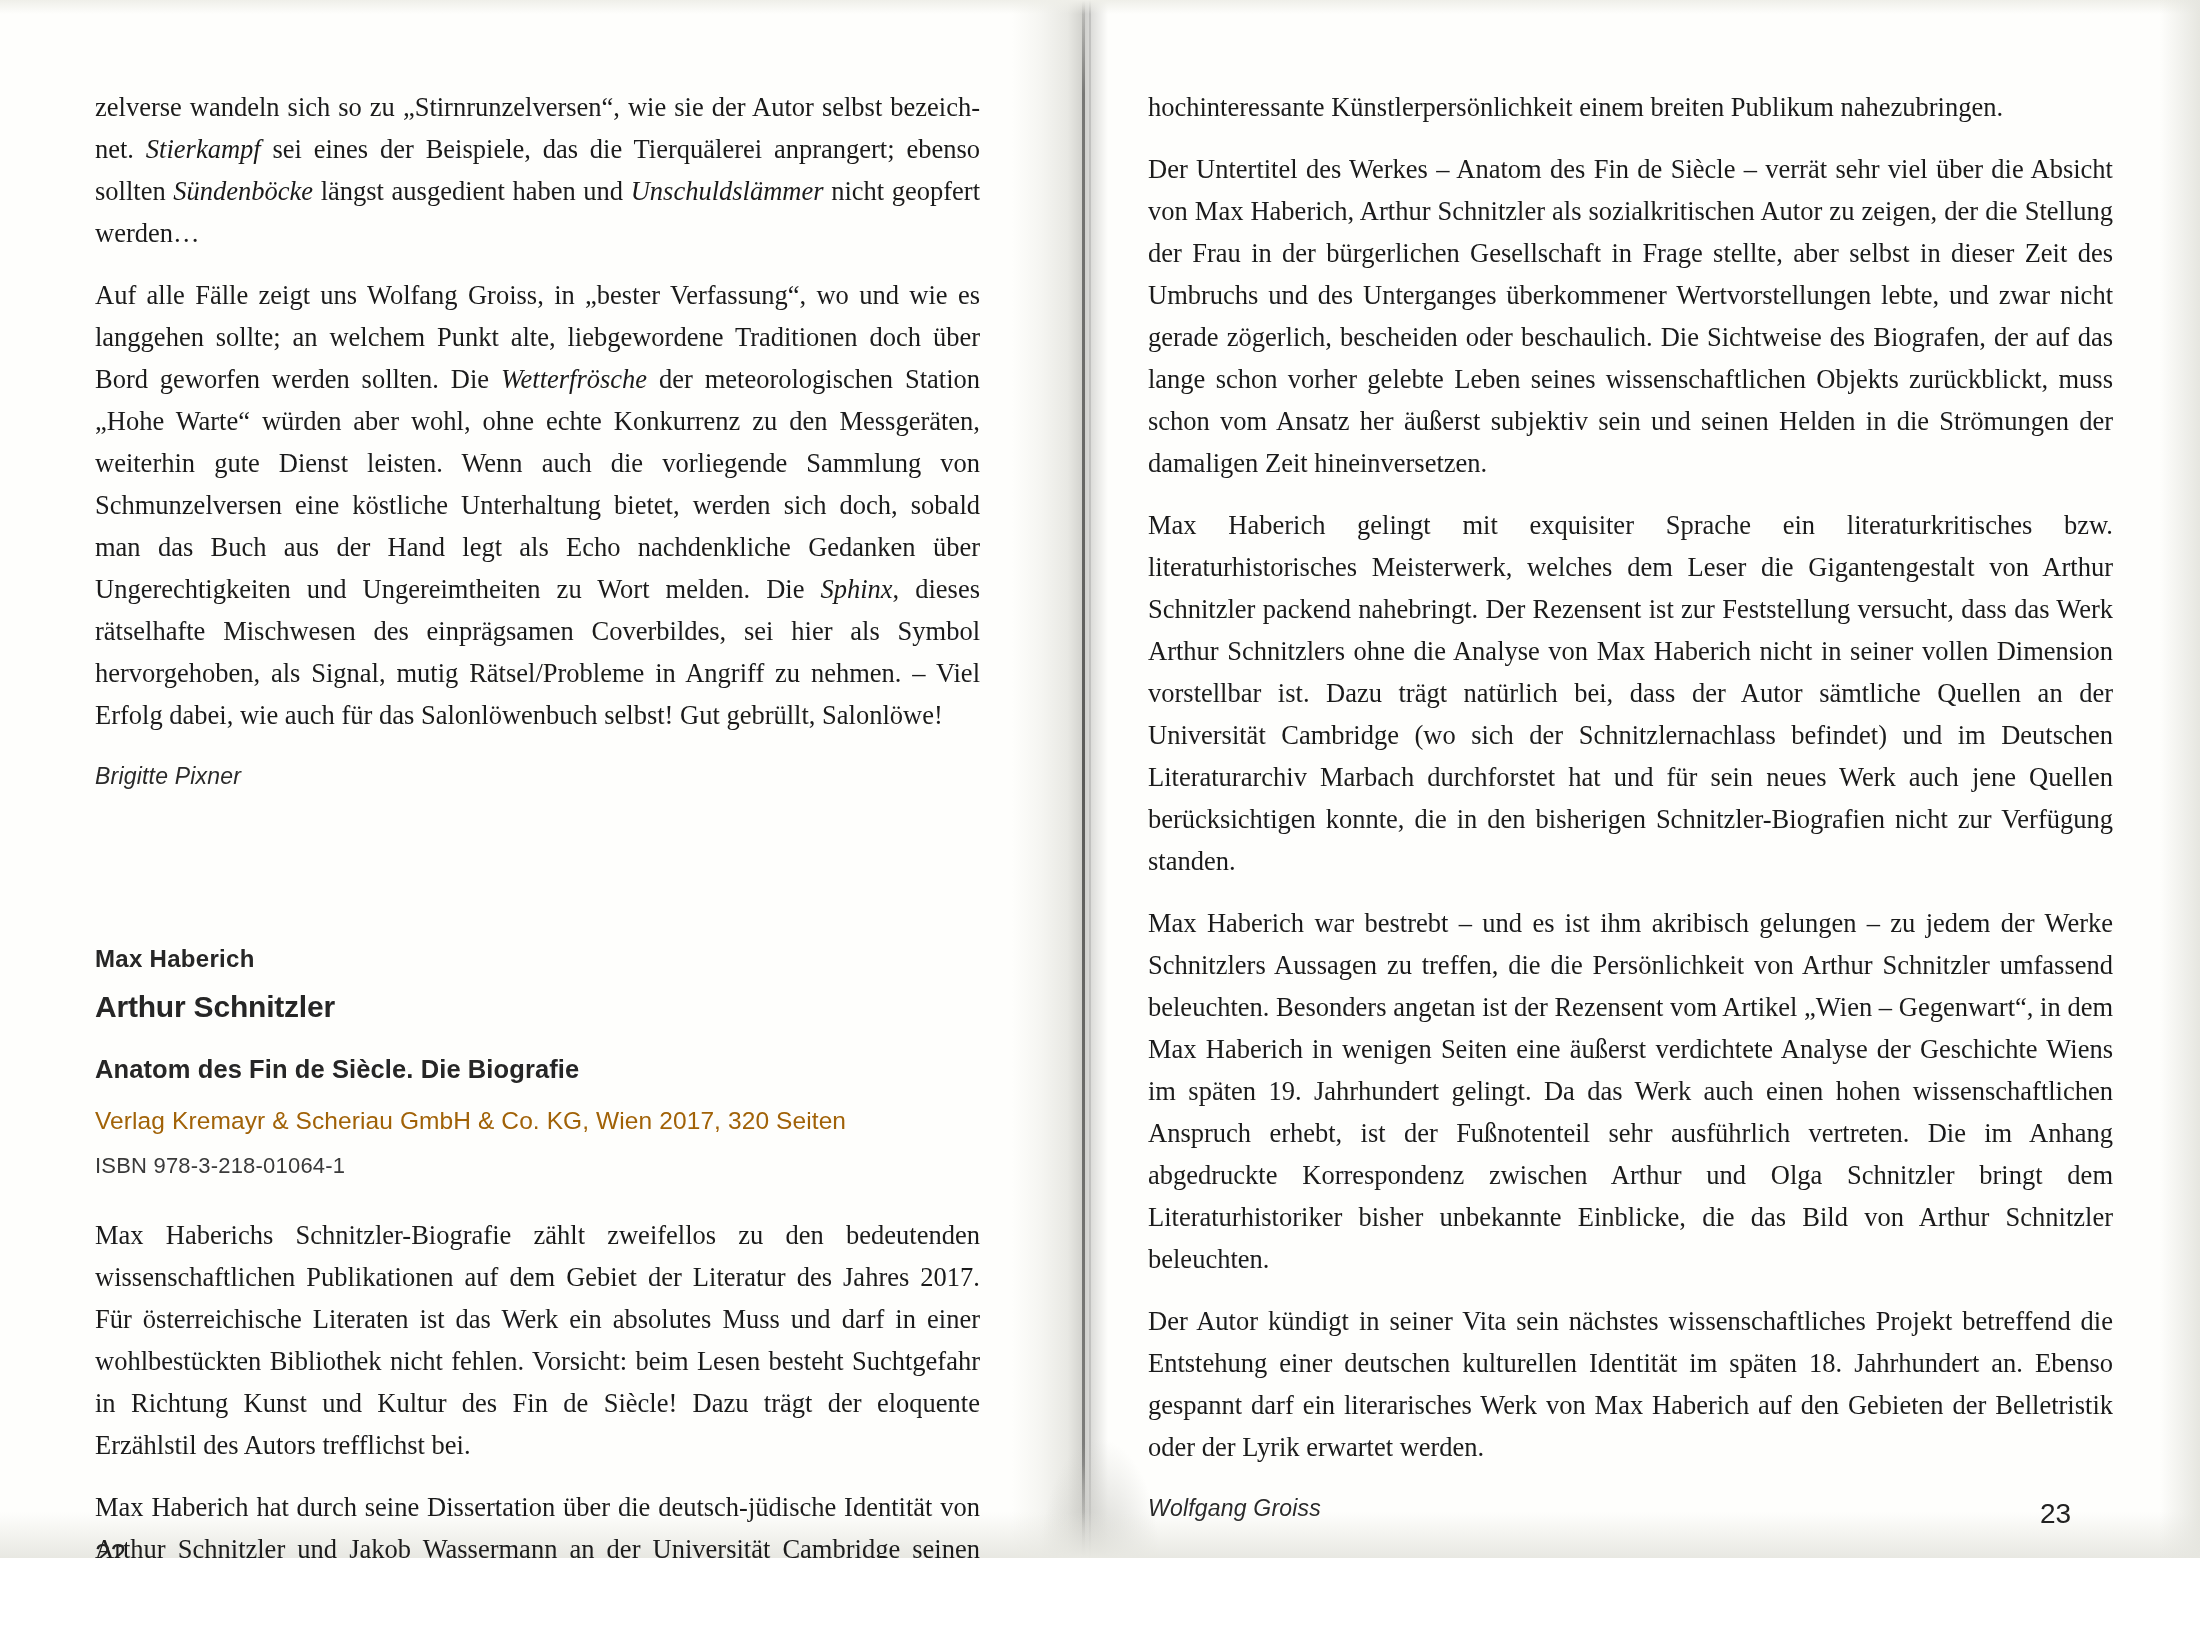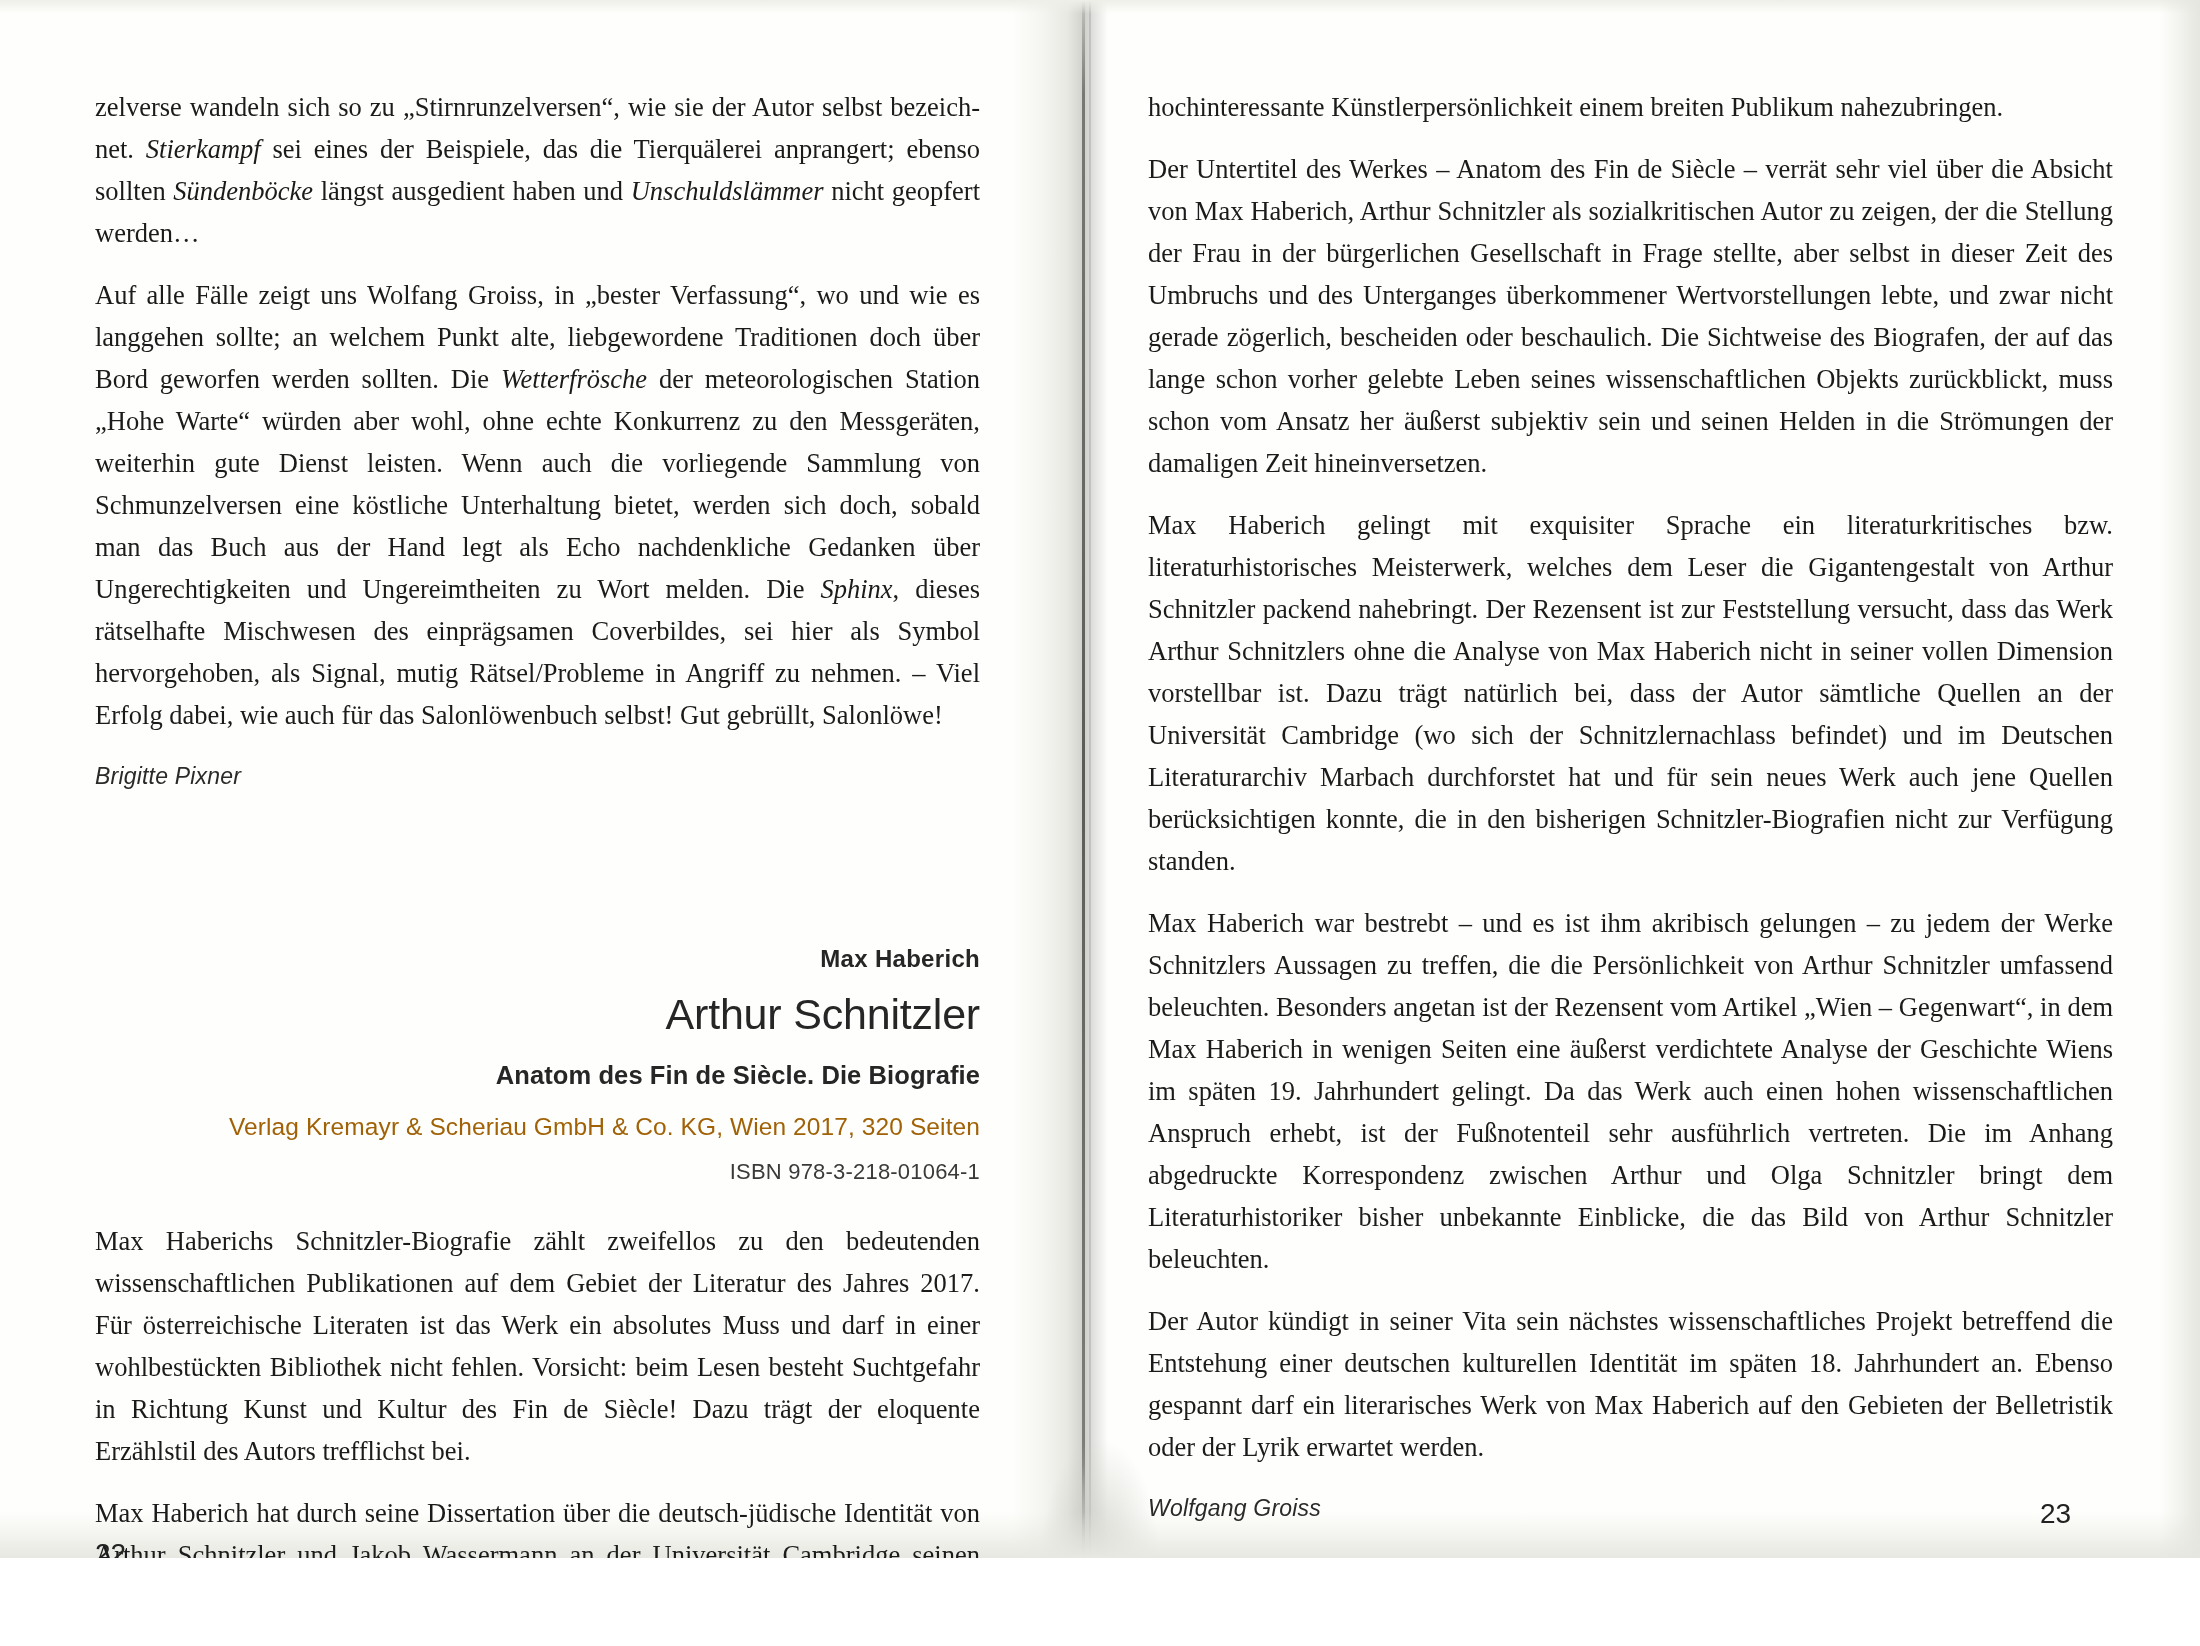--- a/index.html
+++ b/index.html
@@ -137,35 +137,35 @@
     font-size: 23px;
     color: #2a2a2a;
     margin-top: 22px;
     letter-spacing: 0.2px;
   }
 
   
   .book-block {
     margin-top: 146px;
     font-family: "Liberation Sans", "DejaVu Sans", sans-serif;
-    text-align: right;
+    text-align: left;
     color: #262626;
   }
   .book-author {
     font-size: 24px;
     font-weight: 600;
     letter-spacing: 0.3px;
     margin-bottom: 13px;
   }
   .book-title {
-    font-size: 43px;
-    font-weight: 400;
+    font-size: 30px;
+    font-weight: 700;
     letter-spacing: -0.2px;
     line-height: 1.08;
-    margin-bottom: 17px;
+    margin-bottom: 25px;
   }
   .book-subtitle {
     font-size: 25.5px;
     font-weight: 600;
     letter-spacing: 0.1px;
     margin-bottom: 13px;
   }
   .book-publisher {
     font-size: 24.5px;
     font-weight: 400;

